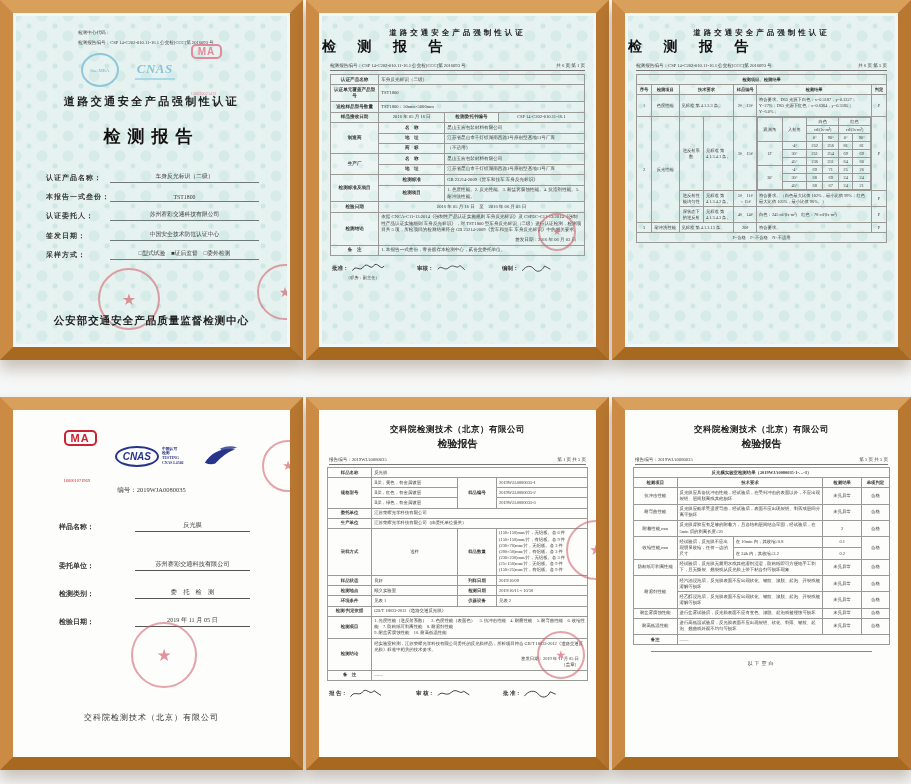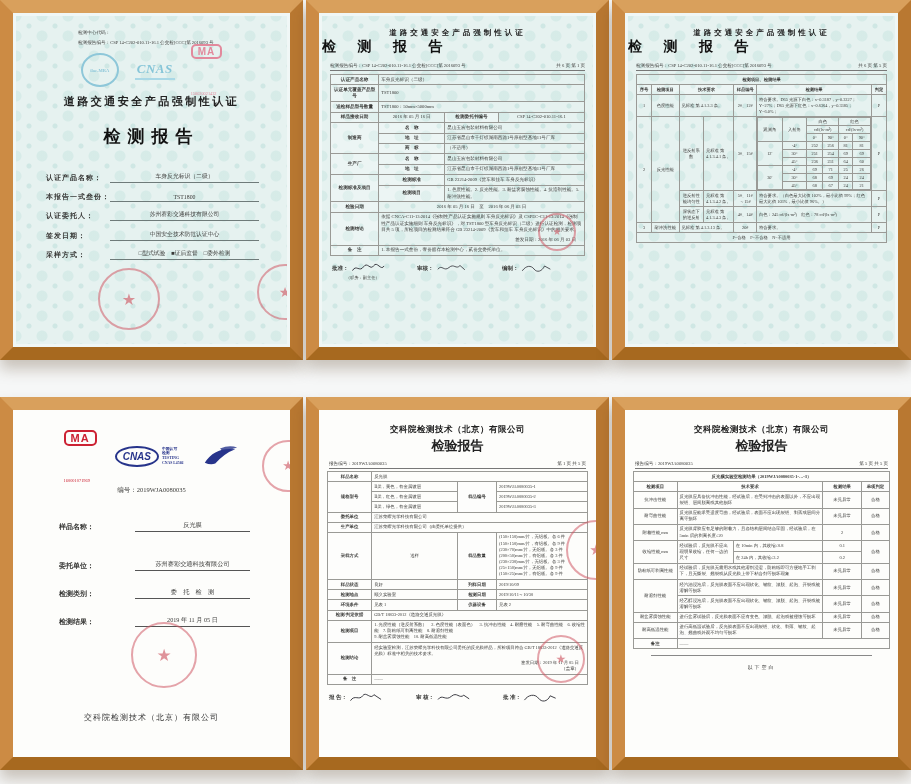--- a/index.html
+++ b/index.html
@@ -73,21 +73,21 @@
   .cnas4 .txt{font-size:3.8px;color:#27348b;line-height:1.25;font-weight:bold;}
   .c4-title{font-size:21px;font-weight:bold;letter-spacing:9px;text-align:center;margin-top:26px;color:#222;}
   .c4-no{text-align:center;font-size:6.5px;margin-top:12px;}
   .c4-fields{margin:26px 40px 0 46px;}
   .c4-row{display:flex;align-items:flex-end;margin-bottom:17px;gap:24px;}
   .c4-row .lbl{font-size:7px;font-weight:bold;width:52px;flex:none;}
   .c4-row .val{flex:1;text-align:center;font-size:6.2px;border-bottom:1px solid #555;padding-bottom:1px;}
   .c4-footer{position:absolute;left:0;right:0;bottom:34px;text-align:center;font-size:8px;color:#333;letter-spacing:1px;}
   
   .jk-company{text-align:center;font-size:8.5px;font-weight:bold;margin-top:14px;letter-spacing:.5px;color:#222;}
-  .jk-sub{text-align:center;font-size:13px;font-weight:bold;margin-top:1px;color:#222;}
+  .jk-sub{text-align:center;font-size:10px;font-weight:bold;margin-top:1px;color:#222;}
   .jk-noline{display:flex;justify-content:space-between;align-items:flex-end;margin:6px 10px 2px;
         font-size:4.6px;border-bottom:1px solid #777;padding-bottom:2px;}
   .t5 td,.t6 td{font-size:4.4px;}
   .qty div{white-space:nowrap;}
   .below-blank{text-align:center;font-size:5px;margin-top:8px;letter-spacing:2px;}
   .ghostline{border-top:1px solid #888;margin:6px 26px 0;}
 </style>
 </head>
 <body>
 
@@ -124,20 +124,21 @@
           <span class="lbl">签发日期：</span>
           <span class="val">中国安全技术防范认证中心</span>
         </div>
       <div class="c1-row">
           <span class="lbl">采样方式：</span>
           <span class="val">□型式试验　■证后监督　□委外检测</span>
         </div>
     </div>
     <div class="stamp" style="left:82px;top:252px;width:58px;height:58px;font-size:16px;"></div>
     <div class="stamp" style="right:-26px;top:248px;width:52px;height:52px;font-size:14px;"></div>
+    <div class="c1-footer">公安部交通安全产品质量监督检测中心</div>
   </div>
 </div>
 
 <div class="frame" id="f2">
   <div class="doc blue">
     <div class="rep-certline">道路交通安全产品强制性认证</div>
     <div class="rep-title">检 测 报 告</div>
     <div class="rep-noline">
       <span>检测报告编号：CSP 14-C202-010.11-16.1 公交检[CCC]第 2016093 号</span>
       <span>共 6 页 第 1 页</span>
@@ -397,21 +398,21 @@
         </div>
       <div class="c4-row">
           <span class="lbl">委托单位：</span>
           <span class="val">苏州赛彩交通科技有限公司</span>
         </div>
       <div class="c4-row">
           <span class="lbl">检测类别：</span>
           <span class="val">委　托　检　测</span>
         </div>
       <div class="c4-row">
-          <span class="lbl">检测结果：</span>
+          <span class="lbl">检验日期：</span>
           <span class="val">2019 年 11 月 05 日</span>
         </div>
     </div>
     <div class="stamp" style="left:118px;top:212px;width:62px;height:62px;font-size:17px;"></div>
     <div class="stamp" style="right:-24px;top:30px;width:48px;height:48px;font-size:13px;"></div>
     <div class="c4-footer">交科院检测技术（北京）有限公司</div>
   </div>
 </div>
 
 <div class="frame" id="f5">

